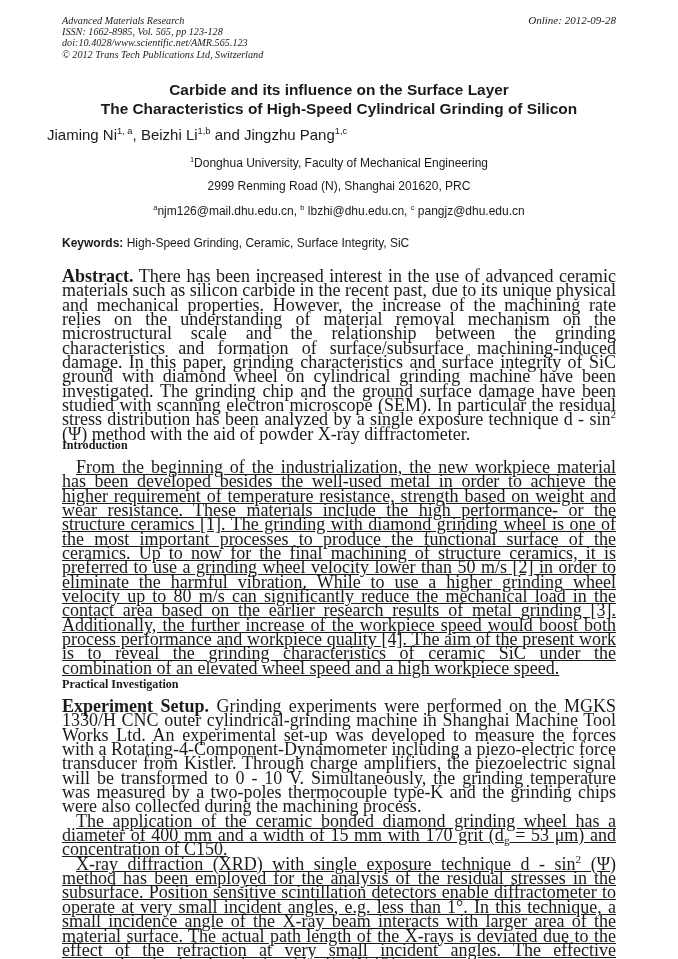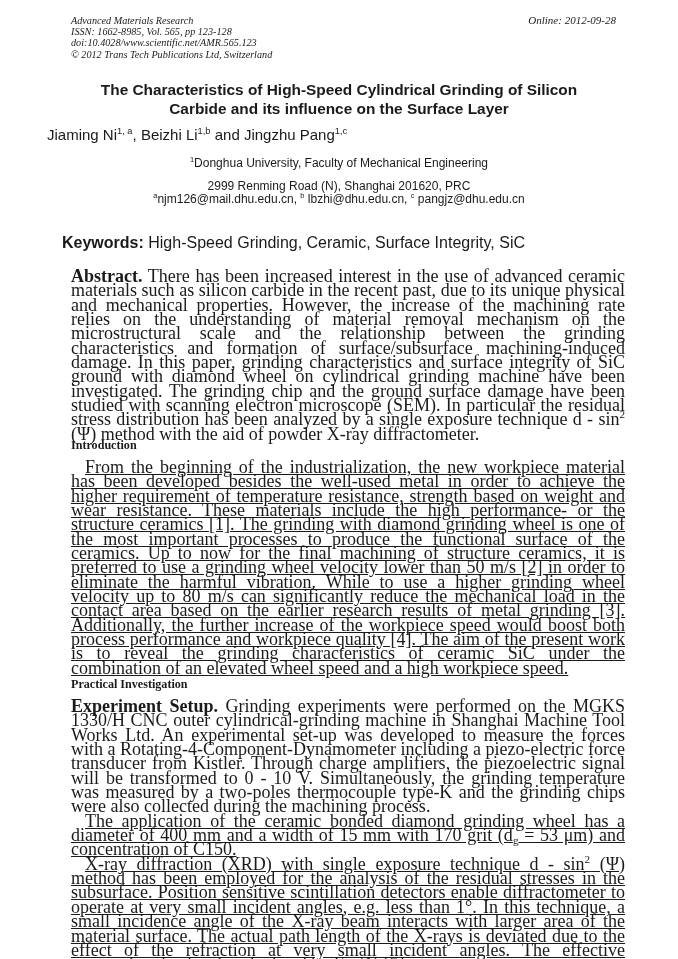--- a/index.html
+++ b/index.html
@@ -1,61 +1,61 @@
 <!DOCTYPE html>
 <html><head>
 <meta charset="utf-8">
 <style>
   html, body { margin: 0; padding: 0; background: #ffffff; }
   body { width: 678px; height: 959px; position: relative; overflow: hidden; color: #1a1a1a; }
-  .serif { font-family: "Liberation Serif", "DejaVu Serif", serif; margin-left: 9px; }
+  .serif { font-family: "Liberation Serif", "DejaVu Serif", serif; }
   .sans { font-family: "Liberation Sans", "DejaVu Sans", sans-serif; }
 
   .header-left { position: absolute; left: 62px; top: 15px; font-size: 10.2px; line-height: 11.2px; font-style: italic; }
   .header-left div { white-space: nowrap; }
   .header-right { position: absolute; right: 62px; top: 15px; font-size: 11px; line-height: 11.2px; font-style: italic; }
 
   .title { position: absolute; left: 62px; width: 554px; top: 80px; text-align: center; font-weight: bold; font-size: 15.4px; line-height: 19px; }
   .authors { position: absolute; left: 47px; width: 554px; top: 126px; font-size: 15px; line-height: 18px; }
   .affil { position: absolute; left: 62px; width: 554px; text-align: center; font-size: 12px; line-height: 14px; }
   sup { font-size: 0.62em; line-height: 0; vertical-align: 0.62em; }
   sub { font-size: 0.62em; line-height: 0; vertical-align: -0.25em; }
 
-  .keywords { position: absolute; left: 62px; top: 236px; font-size: 16px; line-height: 14px; }
+  .keywords { position: absolute; left: 62px; top: 236px; font-size: 12px; line-height: 14px; }
   .keywords b { font-weight: bold; }
 
   .block { position: absolute; left: 62px; width: 554px; font-size: 18px; line-height: 14.35px; text-align: justify; }
   .block p { margin: 0; }
   .indent { text-indent: 14px; text-decoration: underline; }
   .heading { position: absolute; left: 62px; font-weight: bold; font-size: 12.1px; line-height: 14px; }
   .lead { font-weight: bold; }
 </style>
 </head>
 <body>
 
 <div class="header-left serif">
   <div>Advanced Materials Research</div>
   <div>ISSN: 1662-8985, Vol. 565, pp 123-128</div>
   <div>doi:10.4028/www.scientific.net/AMR.565.123</div>
   <div>© 2012 Trans Tech Publications Ltd, Switzerland</div>
 </div>
 <div class="header-right serif">Online: 2012-09-28</div>
 
 <div class="title sans">
+  <div>Carbide and its influence on the Surface Layer</div>
   <div>The Characteristics of High-Speed Cylindrical Grinding of Silicon</div>
-  <div>Carbide and its influence on the Surface Layer</div>
 </div>
 
 <div class="authors sans">
   <span>Jiaming Ni</span><sup>1, a</sup><span>, </span><span>Beizhi Li</span><sup>1,b</sup><span> and </span><span>Jingzhu Pang</span><sup>1,c</sup>
 </div>
 
 <div class="affil sans" style="top:156px;"><sup>1</sup><span>Donghua University, Faculty of Mechanical Engineering</span></div>
 <div class="affil sans" style="top:179px;">2999 Renming Road (N), Shanghai 201620, PRC</div>
-<div class="affil sans" style="top:192px;text-align:center;">
+<div class="affil sans" style="top:204px;text-align:center;">
   <sup>a</sup><span>njm126@mail.dhu.edu.cn</span><span>, </span><sup>b</sup> <span>lbzhi@dhu.edu.cn</span><span>, </span><sup>c</sup> <span>pangjz@dhu.edu.cn</span>
 </div>
 
 <div class="keywords sans"><b>Keywords:</b> <span>High-Speed Grinding, Ceramic, Surface Integrity, SiC</span></div>
 
 <div class="block serif" style="top:269px;">
   <p><span class="lead">Abstract.</span> <span>There has been increased interest in the use of advanced ceramic materials such as silicon carbide in the recent past, due to its unique physical and mechanical properties. However, the increase of the machining rate relies on the understanding of material removal mechanism on the microstructural scale and the relationship between the grinding characteristics and formation of surface/subsurface machining-induced damage. In this paper, grinding characteristics and surface integrity of SiC ground with diamond wheel on cylindrical grinding machine have been investigated. The grinding chip and the ground surface damage have been studied with scanning electron microscope (SEM). In particular the residual stress distribution has been analyzed by a single exposure technique d - sin</span><sup>2</sup><span> (Ψ) method with the aid of powder X-ray diffractometer.</span></p>
 </div>
 
 <div class="heading serif" style="top:438px;">Introduction</div>

